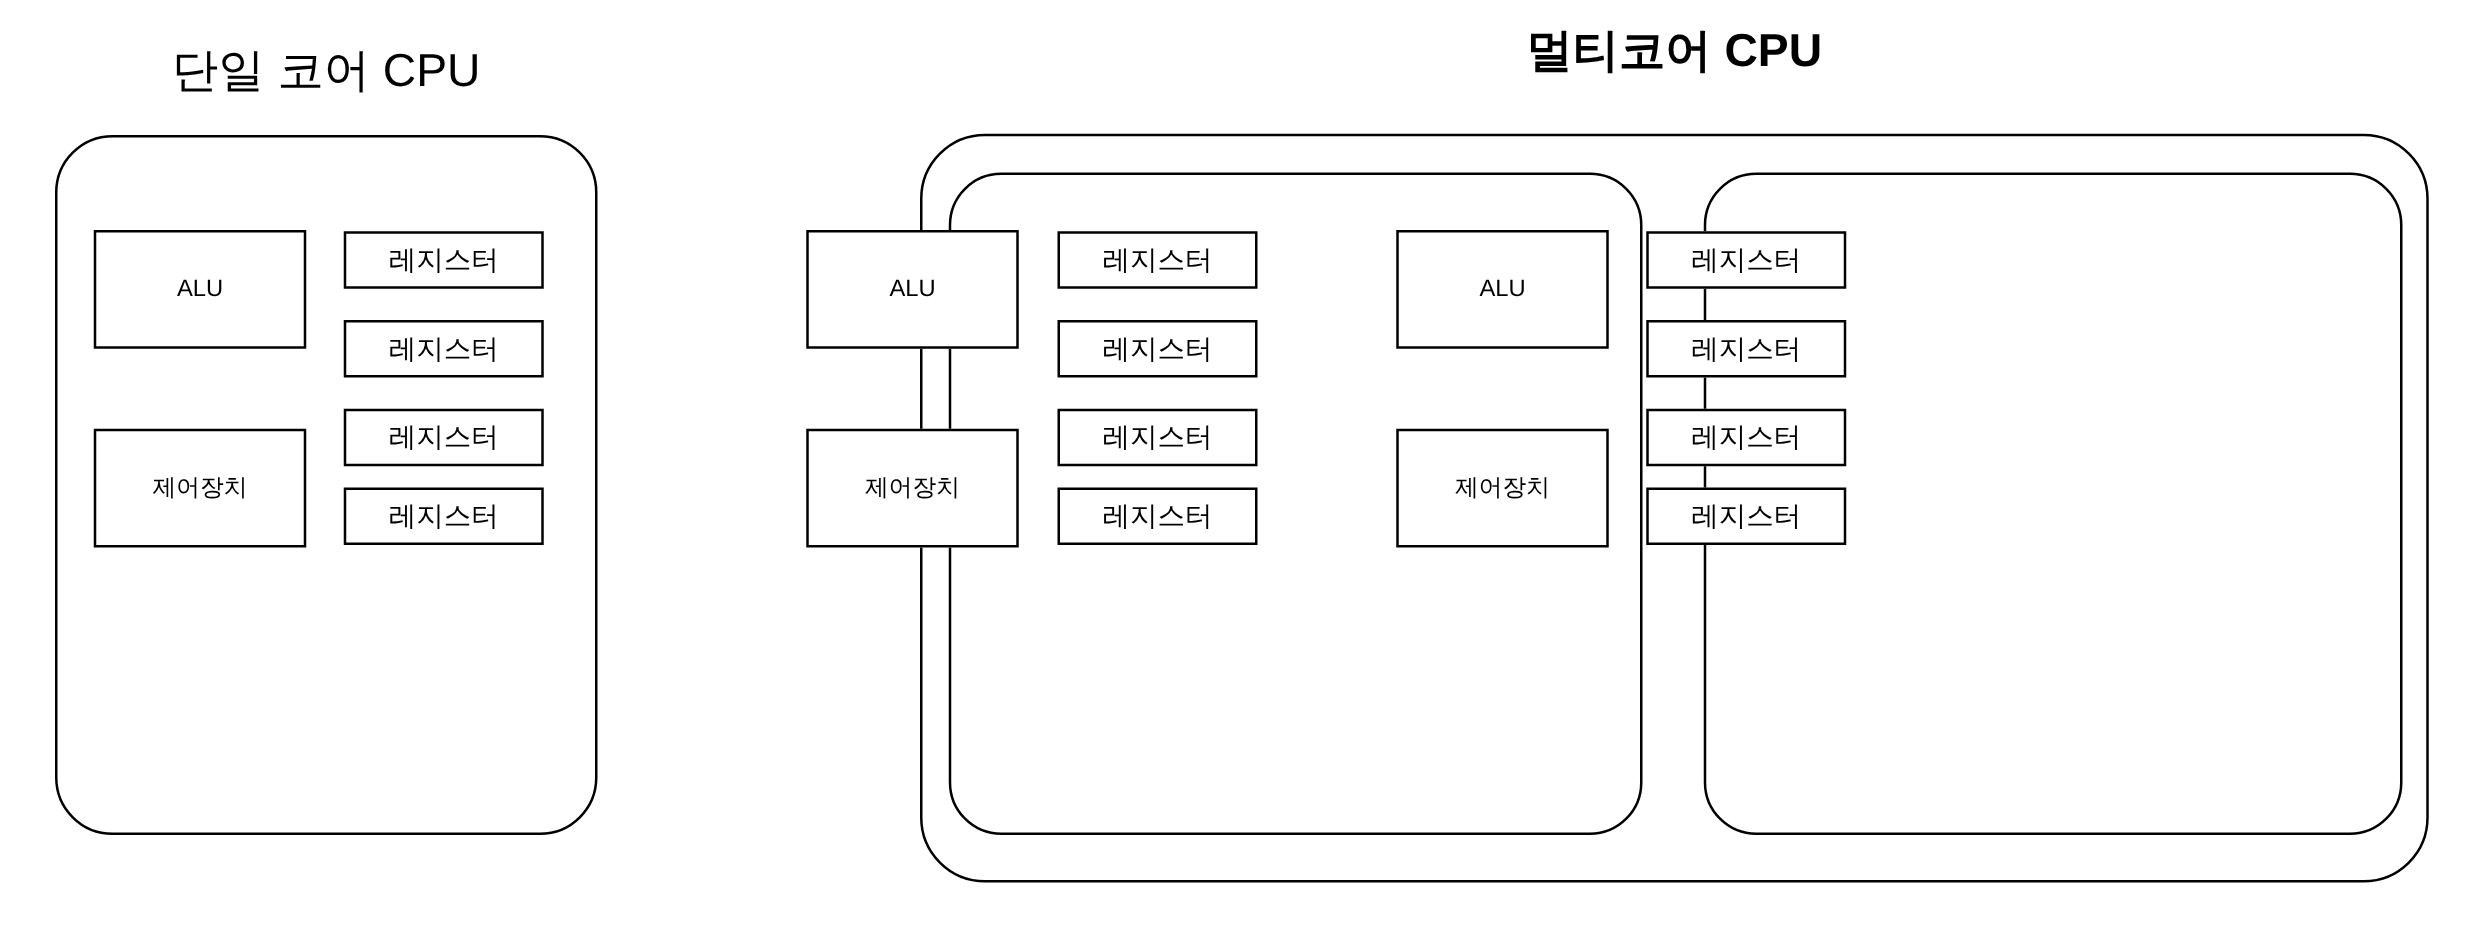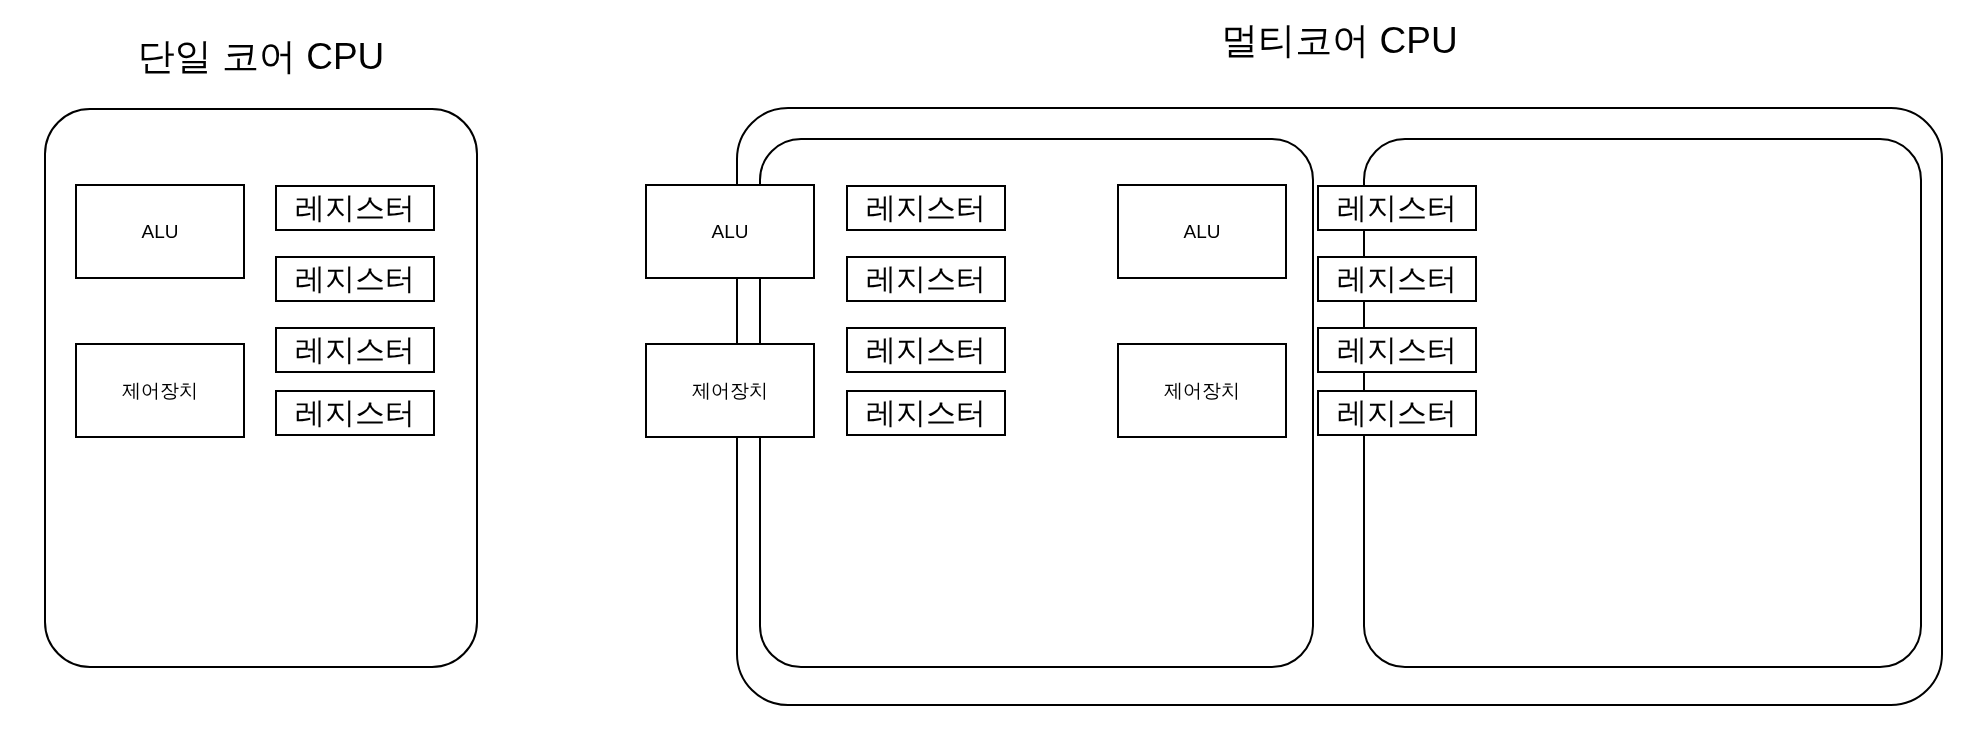--- a/index.html
+++ b/index.html
@@ -16,21 +16,21 @@
   .shell{position:absolute;border:2.2px solid #000;background:transparent;
          border-radius:46px;box-sizing:border-box;}
   .shell.core{border-radius:42px;}
   .shell.outer{border-radius:52px;}
 
   
   .box{position:absolute;border:2.2px solid #000;background:#fff;box-sizing:border-box;
        display:flex;align-items:center;justify-content:center;}
   .box .lbl{font-size:27px;line-height:1;white-space:nowrap;color:#000;}
   .box.unit .lbl{font-size:19px;}
-  .box.reg .lbl{font-size:30px;}
+  .box.reg .lbl{font-size:22px;}
 </style>
 </head>
 <body>
 
 <div class="stage">
 
   <div class="title" style="left:44px;top:38px;width:434px;">단일 코어 CPU</div>
 
   <div class="shell" style="left:44px;top:108px;width:434px;height:560px;"></div>
 
@@ -48,21 +48,21 @@
   <div class="box reg" style="left:275px;top:256px;width:160px;height:46px;">
     <span class="lbl">레지스터</span>
   </div>
   <div class="box reg" style="left:275px;top:327px;width:160px;height:46px;">
     <span class="lbl">레지스터</span>
   </div>
   <div class="box reg" style="left:275px;top:390px;width:160px;height:46px;">
     <span class="lbl">레지스터</span>
   </div>
 
-  <div class="title" style="left:736px;top:22px;width:1207px;">멀티코어 CPU</div>
+  <div class="title" style="left:736px;top:22px;width:1207px;font-weight:bold;">멀티코어 CPU</div>
 
   <div class="shell outer" style="left:736px;top:107px;width:1207px;height:599px;"></div>
 
   <div class="shell core" style="left:759px;top:138px;width:555px;height:530px;"></div>
 
   <div class="box unit" style="left:645px;top:184px;width:170px;height:95px;left:645px;">
     <span class="lbl">ALU</span>
   </div>
   <div class="box unit" style="left:645px;top:343px;width:170px;height:95px;">
     <span class="lbl">제어장치</span>

